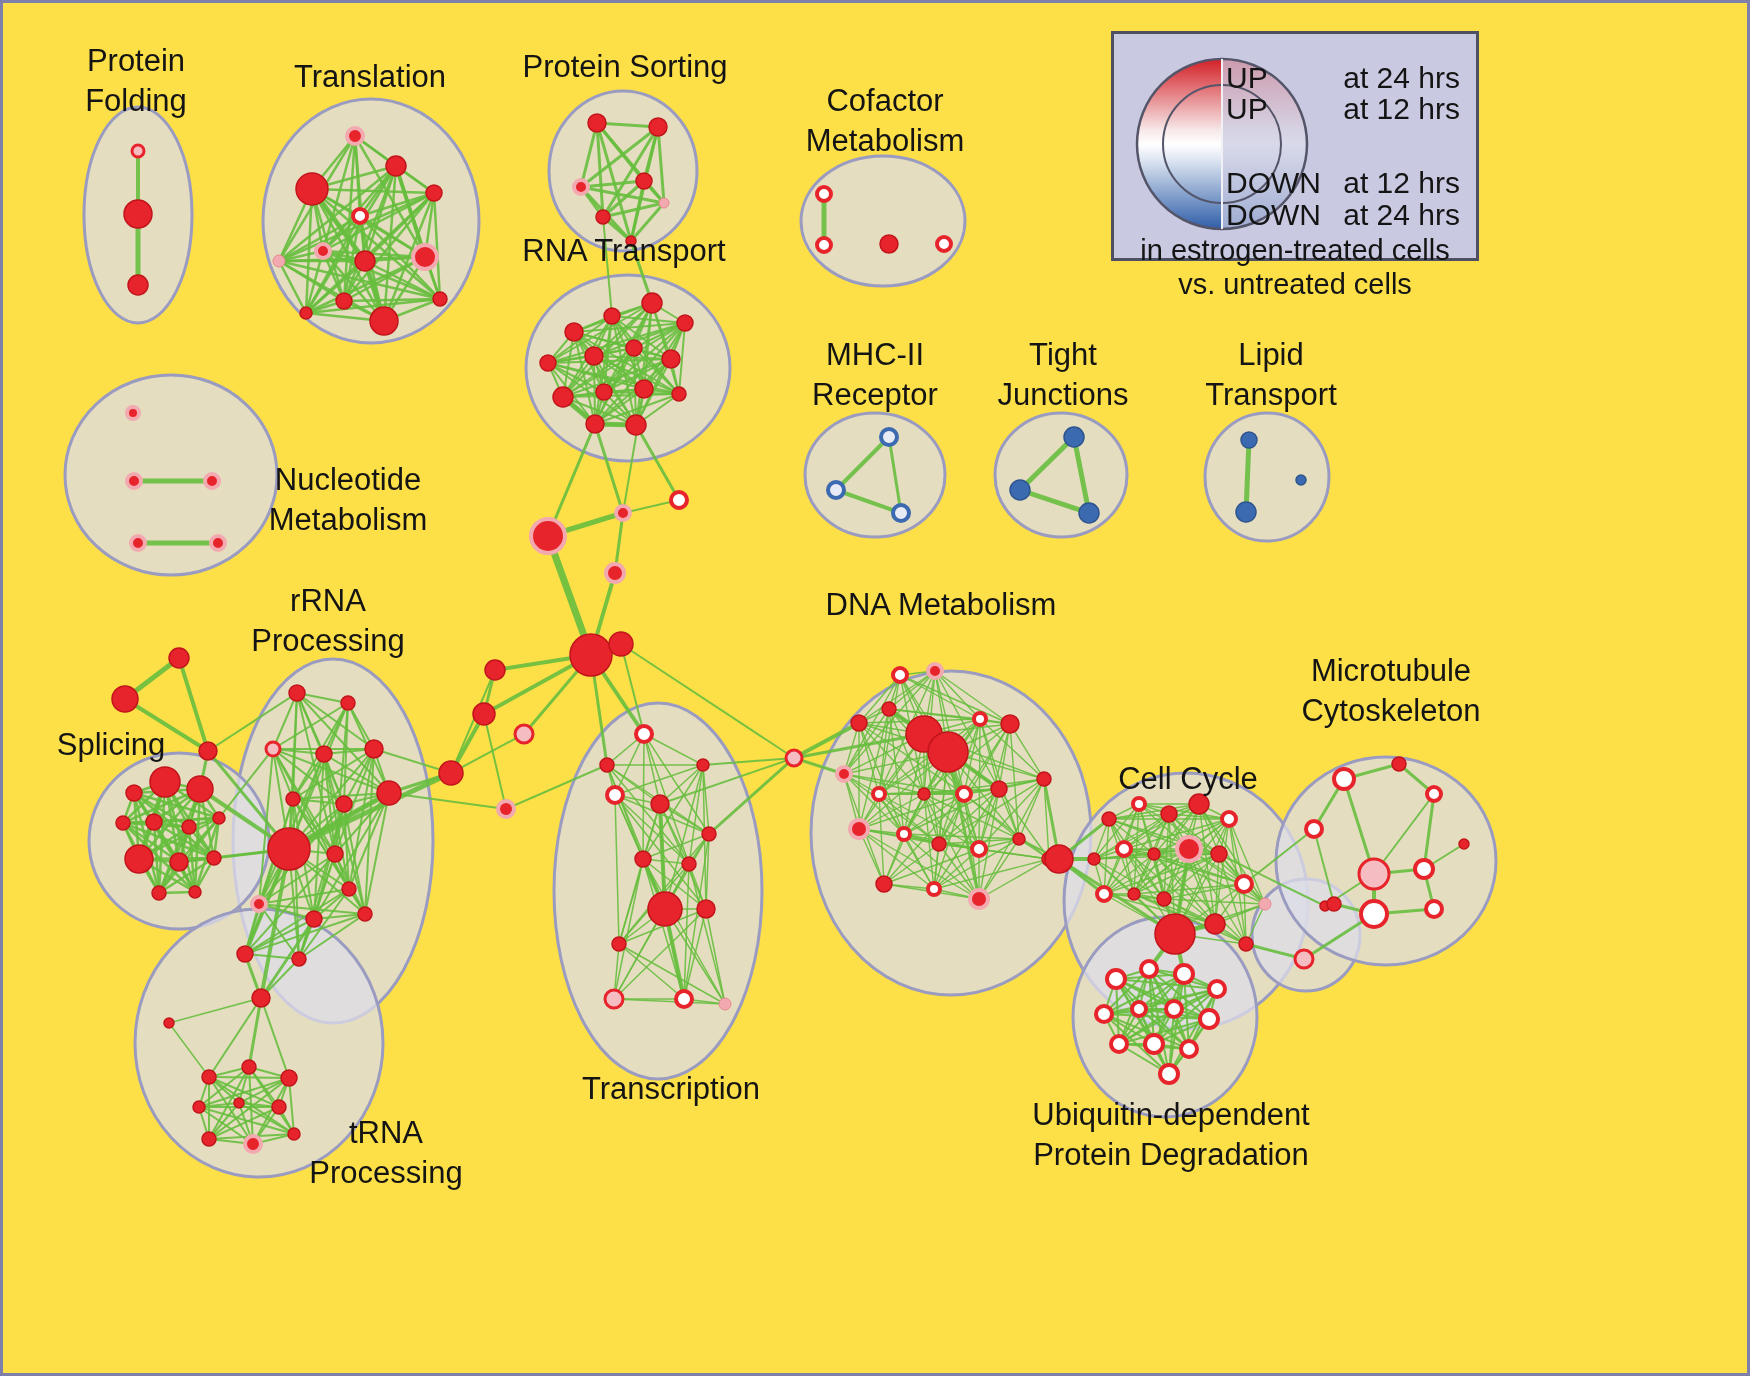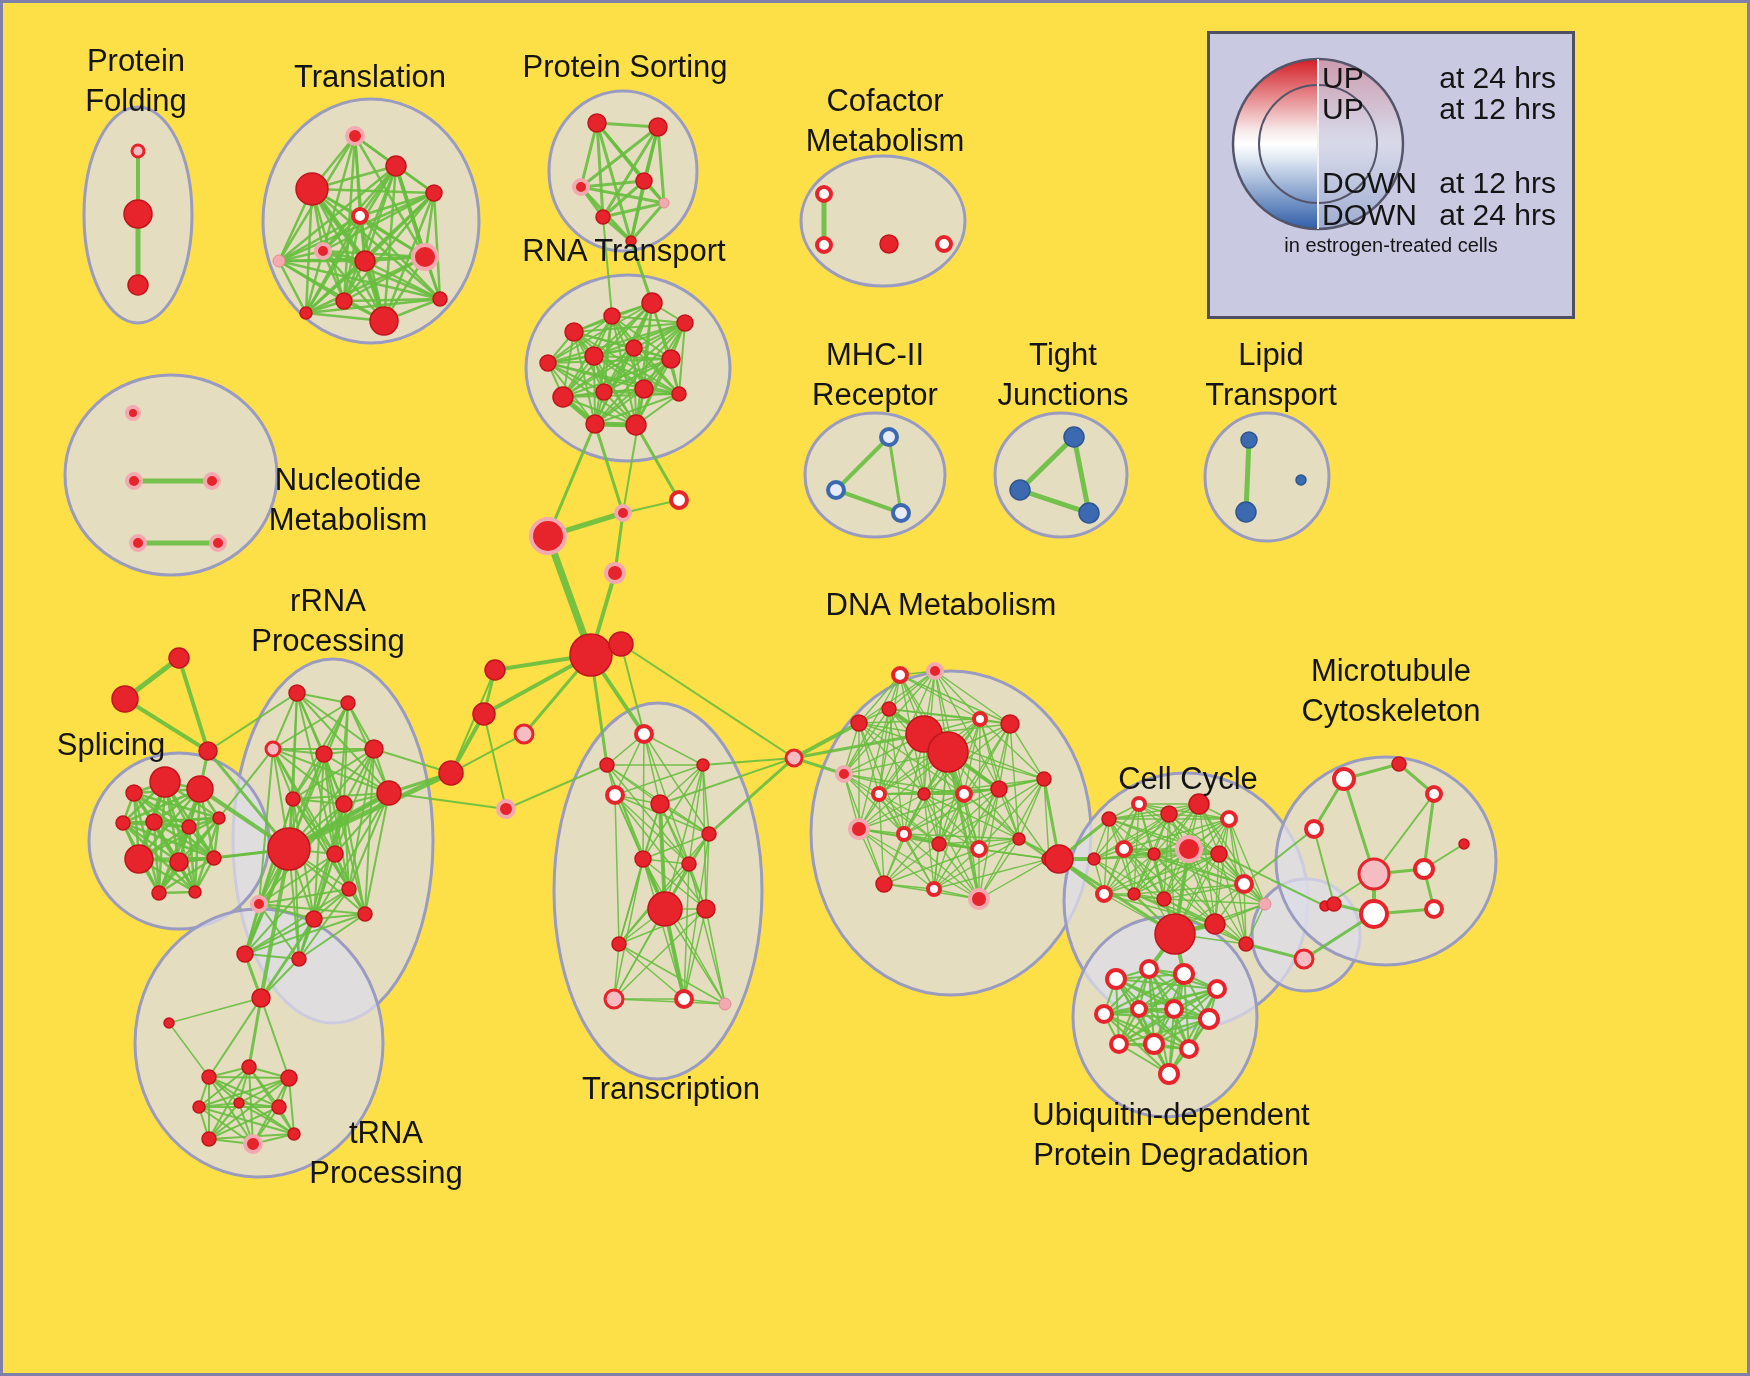--- a/index.html
+++ b/index.html
@@ -6,28 +6,28 @@
   .stage{
     position:relative;width:1750px;height:1376px;
     background:#fde047;
     border:3px solid #7e80ab;box-sizing:border-box;
     font-family:"Liberation Sans","DejaVu Sans",sans-serif;
     overflow:hidden;
   }
   svg text{font-family:"Liberation Sans","DejaVu Sans",sans-serif;}
   .net{position:absolute;left:0;top:0;}
   .legend{
-    position:absolute;left:1204px;top:28px;width:368px;height:288px;
+    position:absolute;left:1108px;top:28px;width:368px;height:230px;
     border:3px solid #4f4f63;box-sizing:border-box;background:#c9cae1;
   }
   .legend .dial{position:absolute;left:18px;top:20px;}
   .lrow{position:absolute;left:112px;right:16px;display:flex;justify-content:space-between;
         font-size:30px;color:#141414;white-space:nowrap;}
   .r1{top:27px}.r2{top:58px}.r3{top:132px}.r4{top:164px}
-  .lcap{position:absolute;left:0;right:0;text-align:center;font-size:20px;color:#141414;}
+  .lcap{position:absolute;left:0;right:0;text-align:center;font-size:29px;color:#141414;}
   .cap1{top:200px}.cap2{top:234px}
 </style>
 </head>
 <body>
 
 <div class="stage">
 
   <svg class="net" width="1750" height="1376" viewBox="0 0 1750 1376">
       <ellipse cx="135" cy="212" rx="54" ry="108" fill="#dcdce8" fill-opacity="0.75" stroke="#9a9bc0" stroke-width="3"></ellipse>
       <ellipse cx="368" cy="218" rx="108" ry="122" fill="#dcdce8" fill-opacity="0.75" stroke="#9a9bc0" stroke-width="3"></ellipse>
@@ -1216,14 +1216,15 @@
     <div class="lrow r3">
       <span>DOWN</span>
       <span>at 12 hrs</span>
     </div>
     <div class="lrow r4">
       <span>DOWN</span>
       <span>at 24 hrs</span>
     </div>
 
     <div class="lcap cap1">in estrogen-treated cells</div>
+    <div class="lcap cap2">vs. untreated cells</div>
   </div>
 </div>
 
 </body></html>

